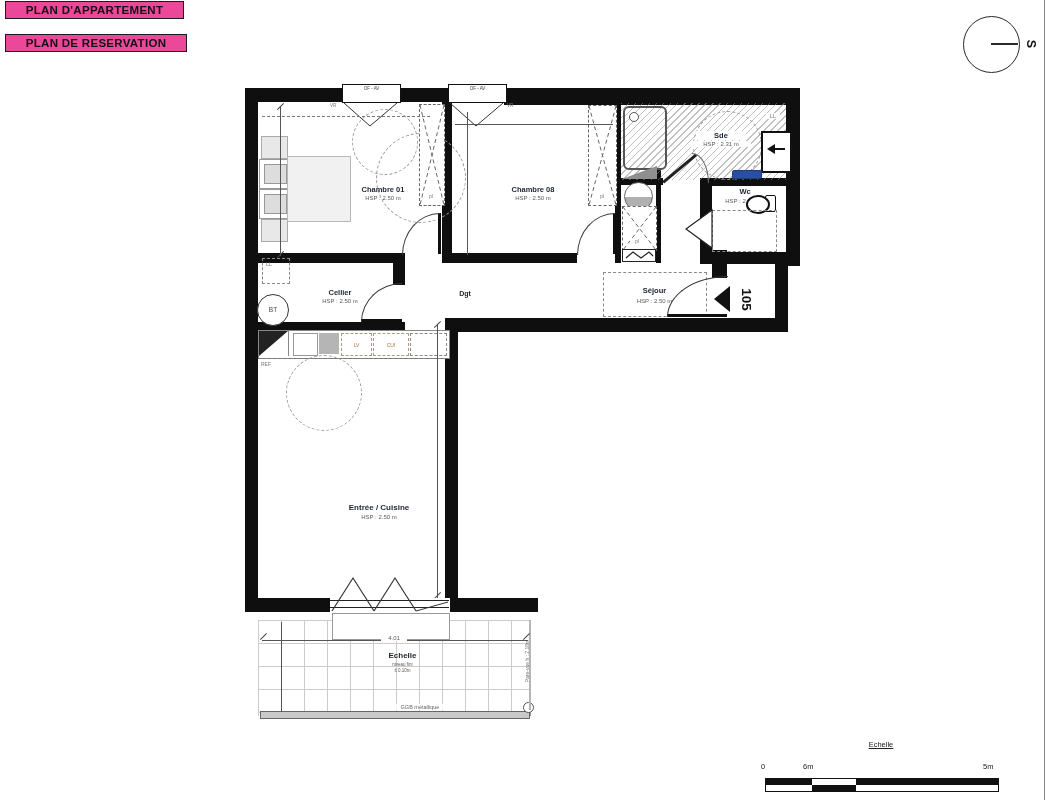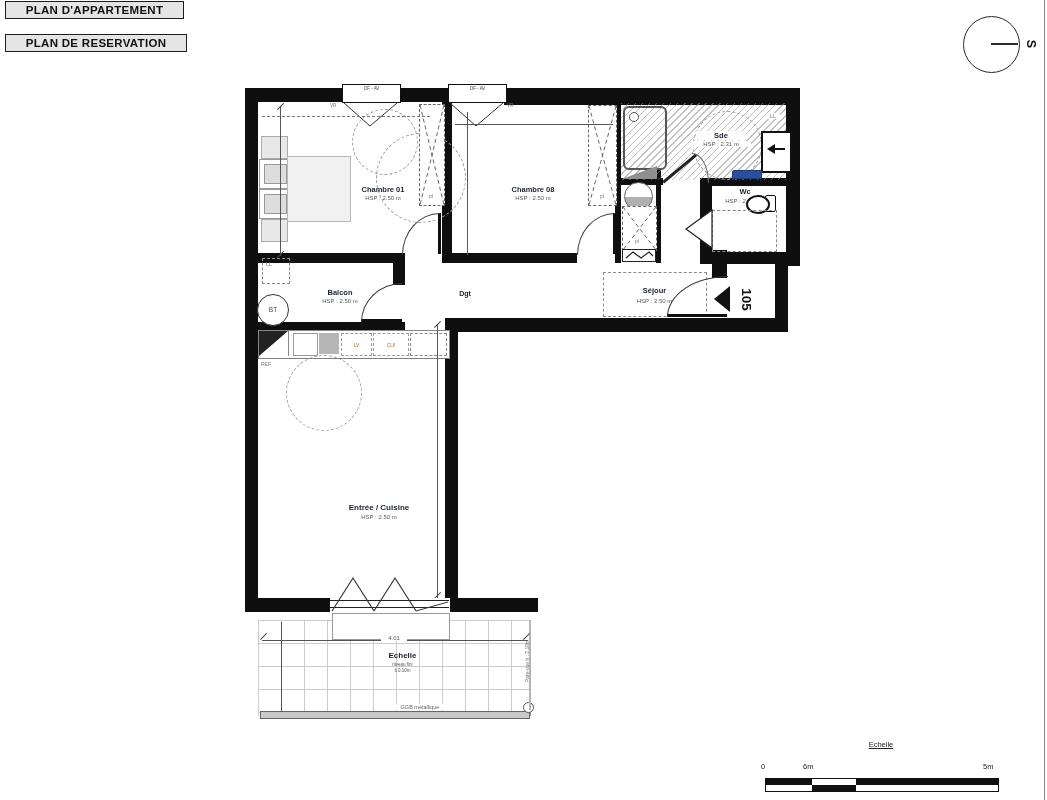--- a/index.html
+++ b/index.html
@@ -12,21 +12,21 @@
   .dim{position:absolute;background:#555;}
   .dimd{position:absolute;border-top:1px dashed #777;}
   .tk{position:absolute;width:9px;height:1px;background:#444;transform:rotate(-45deg);}
   .arc{position:absolute;border-left:1.5px solid #3a3a3a;border-top:1.5px solid #3a3a3a;border-top-left-radius:100% 100%;}
   .arcTR{position:absolute;border-right:1px solid #666;border-top:1px solid #666;border-top-right-radius:100% 100%;}
   .lbl{position:absolute;font-weight:bold;color:#1a2230;text-align:center;white-space:nowrap;}
   .hsp{position:absolute;color:#5a5a5a;text-align:center;white-space:nowrap;}
   .tiny{position:absolute;color:#777;white-space:nowrap;}
   .chip{background:rgba(255,255,255,.92);}
   .hatch{background-image:repeating-linear-gradient(135deg,rgba(140,140,140,.55) 0 1px,transparent 1px 5px);}
-  .titlebox{position:absolute;border:1.5px solid #1c1c1c;background:#e5e5e5;font-weight:bold;
+  .titlebox{position:absolute;border:1.5px solid #1c1c1c;background:#ec4899;font-weight:bold;
             font-size:11.5px;color:#111;display:flex;align-items:center;justify-content:center;letter-spacing:.3px;}
   .win{position:absolute;background:#fff;border:1px solid #111;}
   .xbox{position:absolute;border:1px dashed #666;background:#fff;}
   .grid{background-image:repeating-linear-gradient(to right,#ccc 0 1px,transparent 1px 23px),
                          repeating-linear-gradient(to bottom,#ccc 0 1px,transparent 1px 23px);}
 </style>
 </head>
 <body>
 
 <div id="stage">
@@ -158,21 +158,21 @@
   <div class="a" style="left:765px;top:195px;width:9px;height:15px;border:1.5px solid #111;border-radius:2px;background:#fff;"></div>
   <div class="a" style="left:746px;top:195px;width:20px;height:15px;border:2px solid #111;border-radius:50%;background:#fff;"></div>
   <div class="dsh" style="left:712px;top:210px;width:63px;height:40px;"></div>
   <svg class="a" style="left:682px;top:207px;" width="32" height="44">
     <polygon points="30,3 4,22 30,41" fill="#fff" stroke="#222" stroke-width="1.2"></polygon>
   </svg>
 
   <div class="dsh" style="left:262px;top:258px;width:26px;height:24px;"></div>
   <div class="tiny" style="left:266px;top:261px;font-size:5.5px;">LL</div>
   <div class="a" style="left:257px;top:294px;width:30px;height:30px;border:1.5px solid #333;border-radius:50%;background:#fff;font-size:6.5px;color:#444;text-align:center;line-height:30px;"><span>BT</span></div>
-  <div class="lbl" style="left:305px;top:288px;width:70px;font-size:7.5px;">Balcon</div>
+  <div class="lbl" style="left:305px;top:288px;width:70px;font-size:7.5px;">Cellier</div>
   <div class="hsp" style="left:305px;top:298px;width:70px;font-size:6px;">HSP : 2.50 m</div>
   <div class="w" style="left:361px;top:319px;width:41px;height:3px;"></div>
   <div class="arc" style="left:361px;top:283px;width:40px;height:38px;"></div>
 
   <div class="lbl" style="left:440px;top:290px;width:50px;font-size:7px;">Dgt</div>
   <div class="dsh" style="left:603px;top:272px;width:102px;height:43px;"></div>
   <div class="lbl" style="left:622px;top:286px;width:65px;font-size:7.5px;">Séjour</div>
   <div class="hsp" style="left:617px;top:298px;width:75px;font-size:6px;">HSP : 2.50 m</div>
   <div class="w" style="left:667px;top:314px;width:60px;height:3px;"></div>
   <div class="arc" style="left:667px;top:276px;width:60px;height:40px;"></div>

